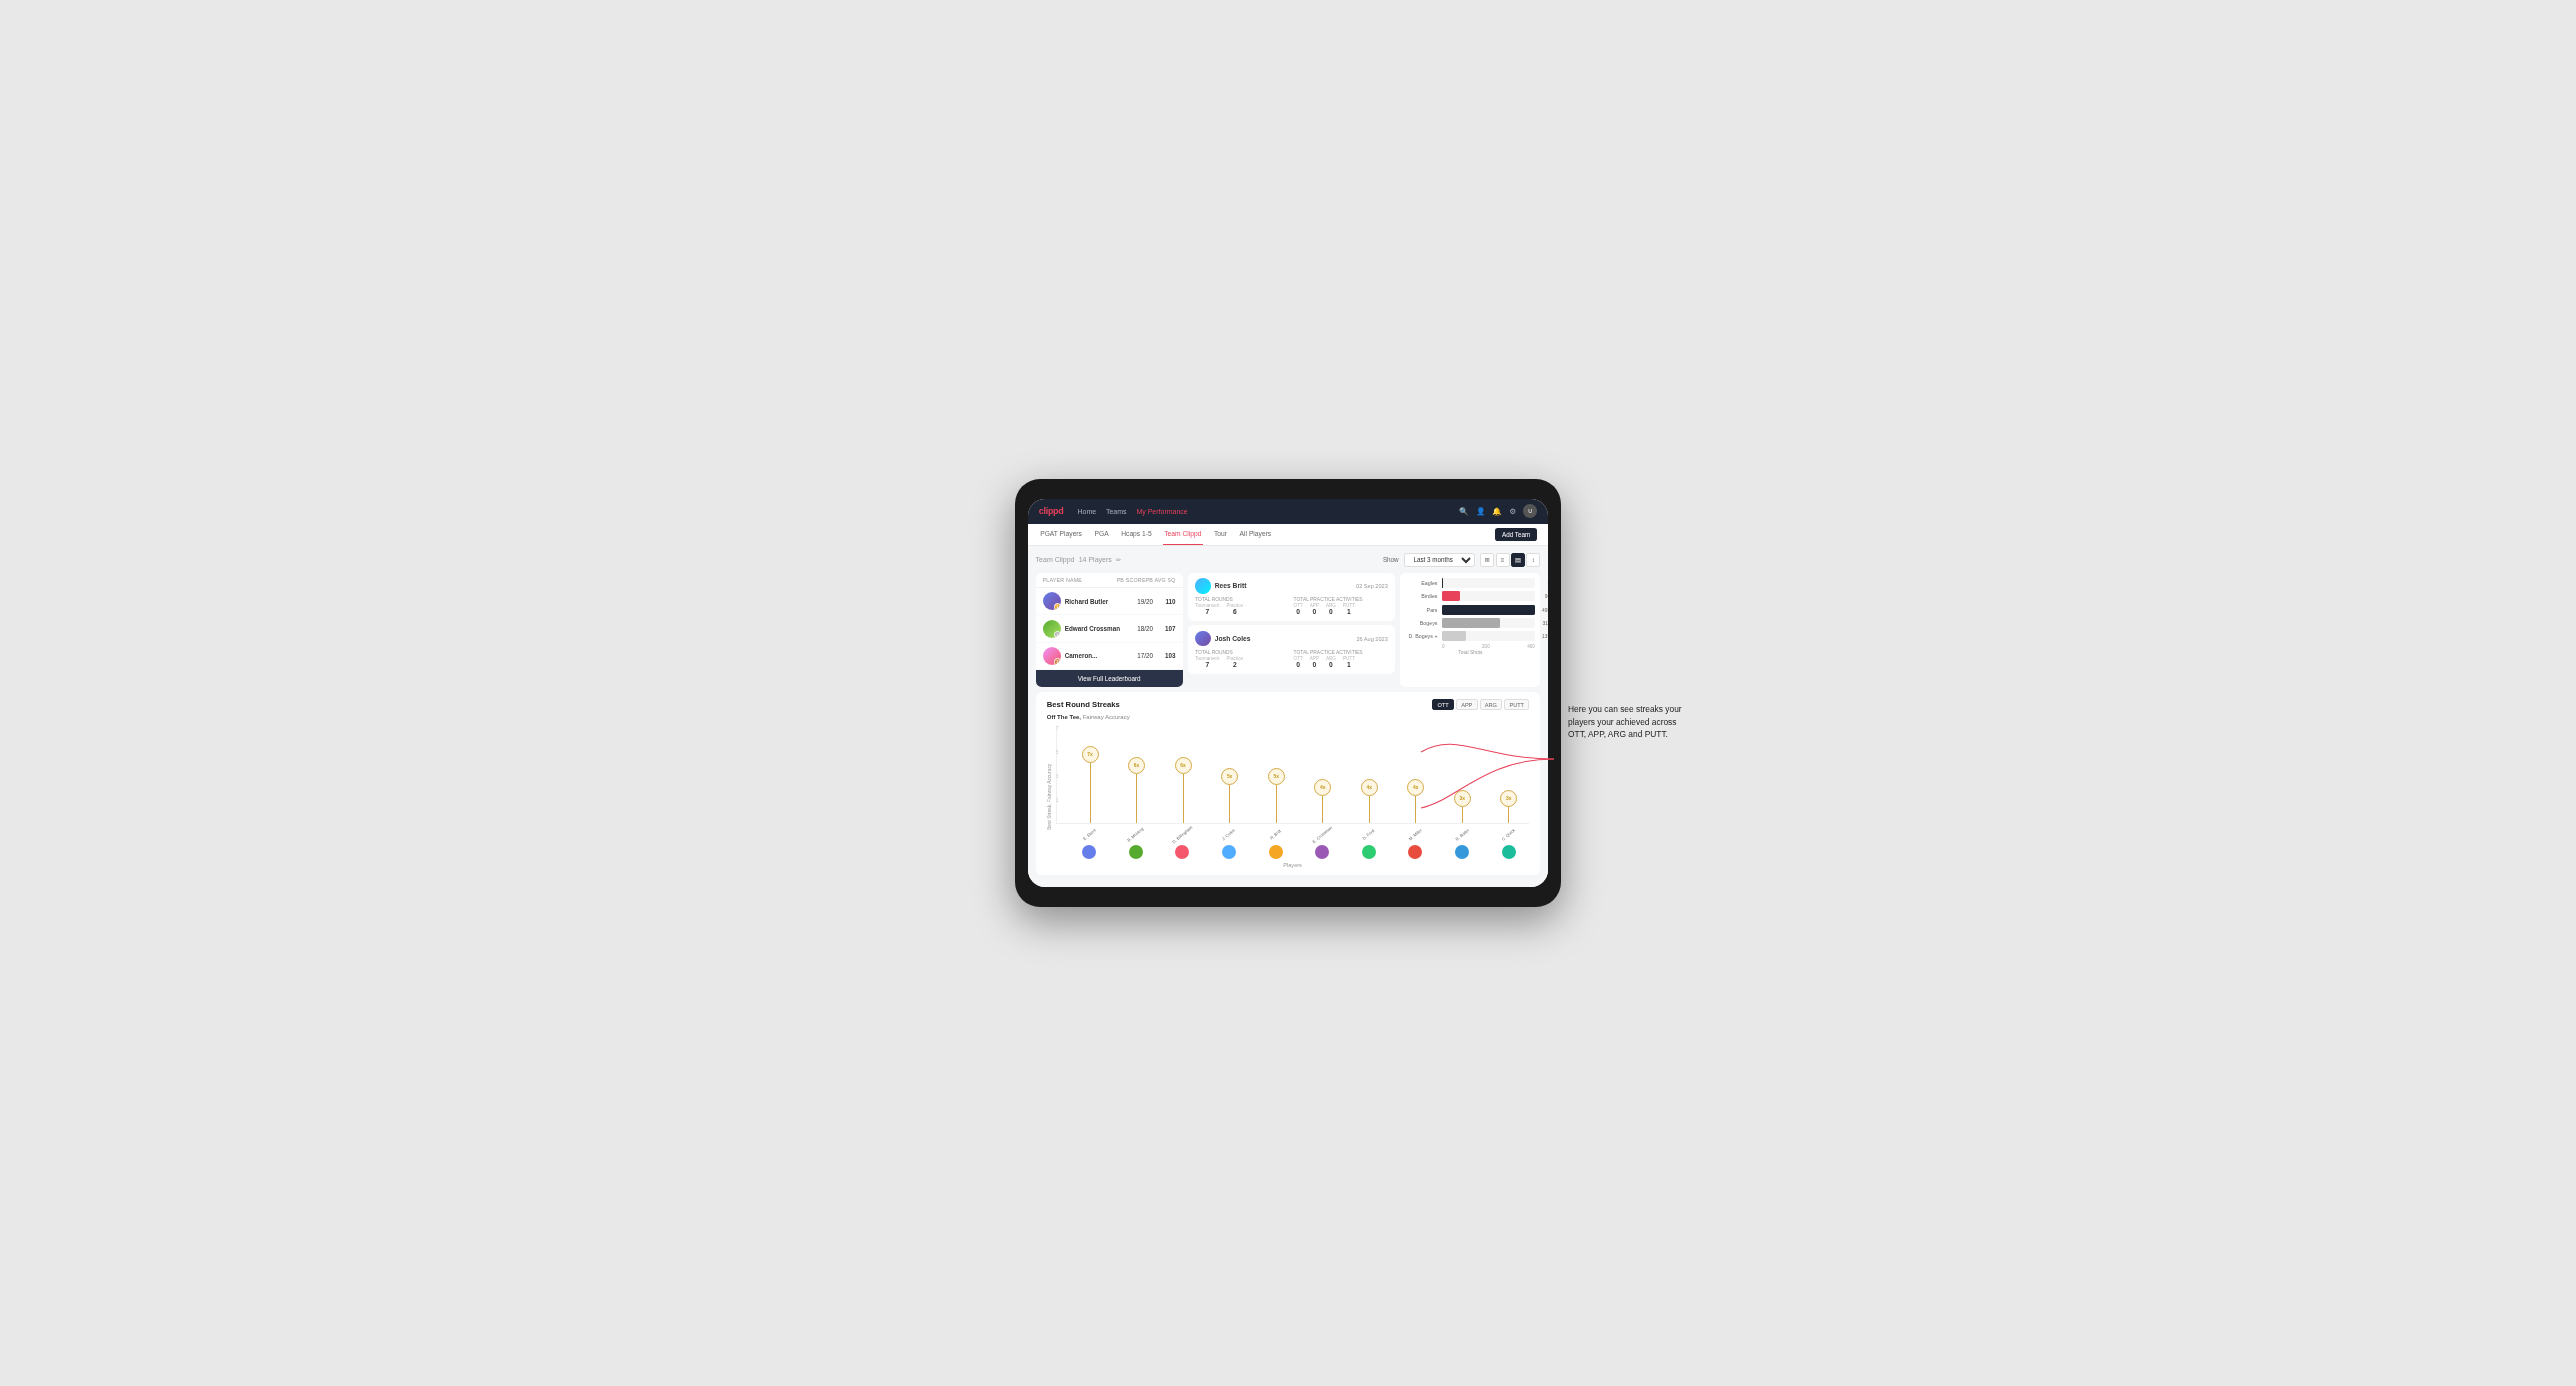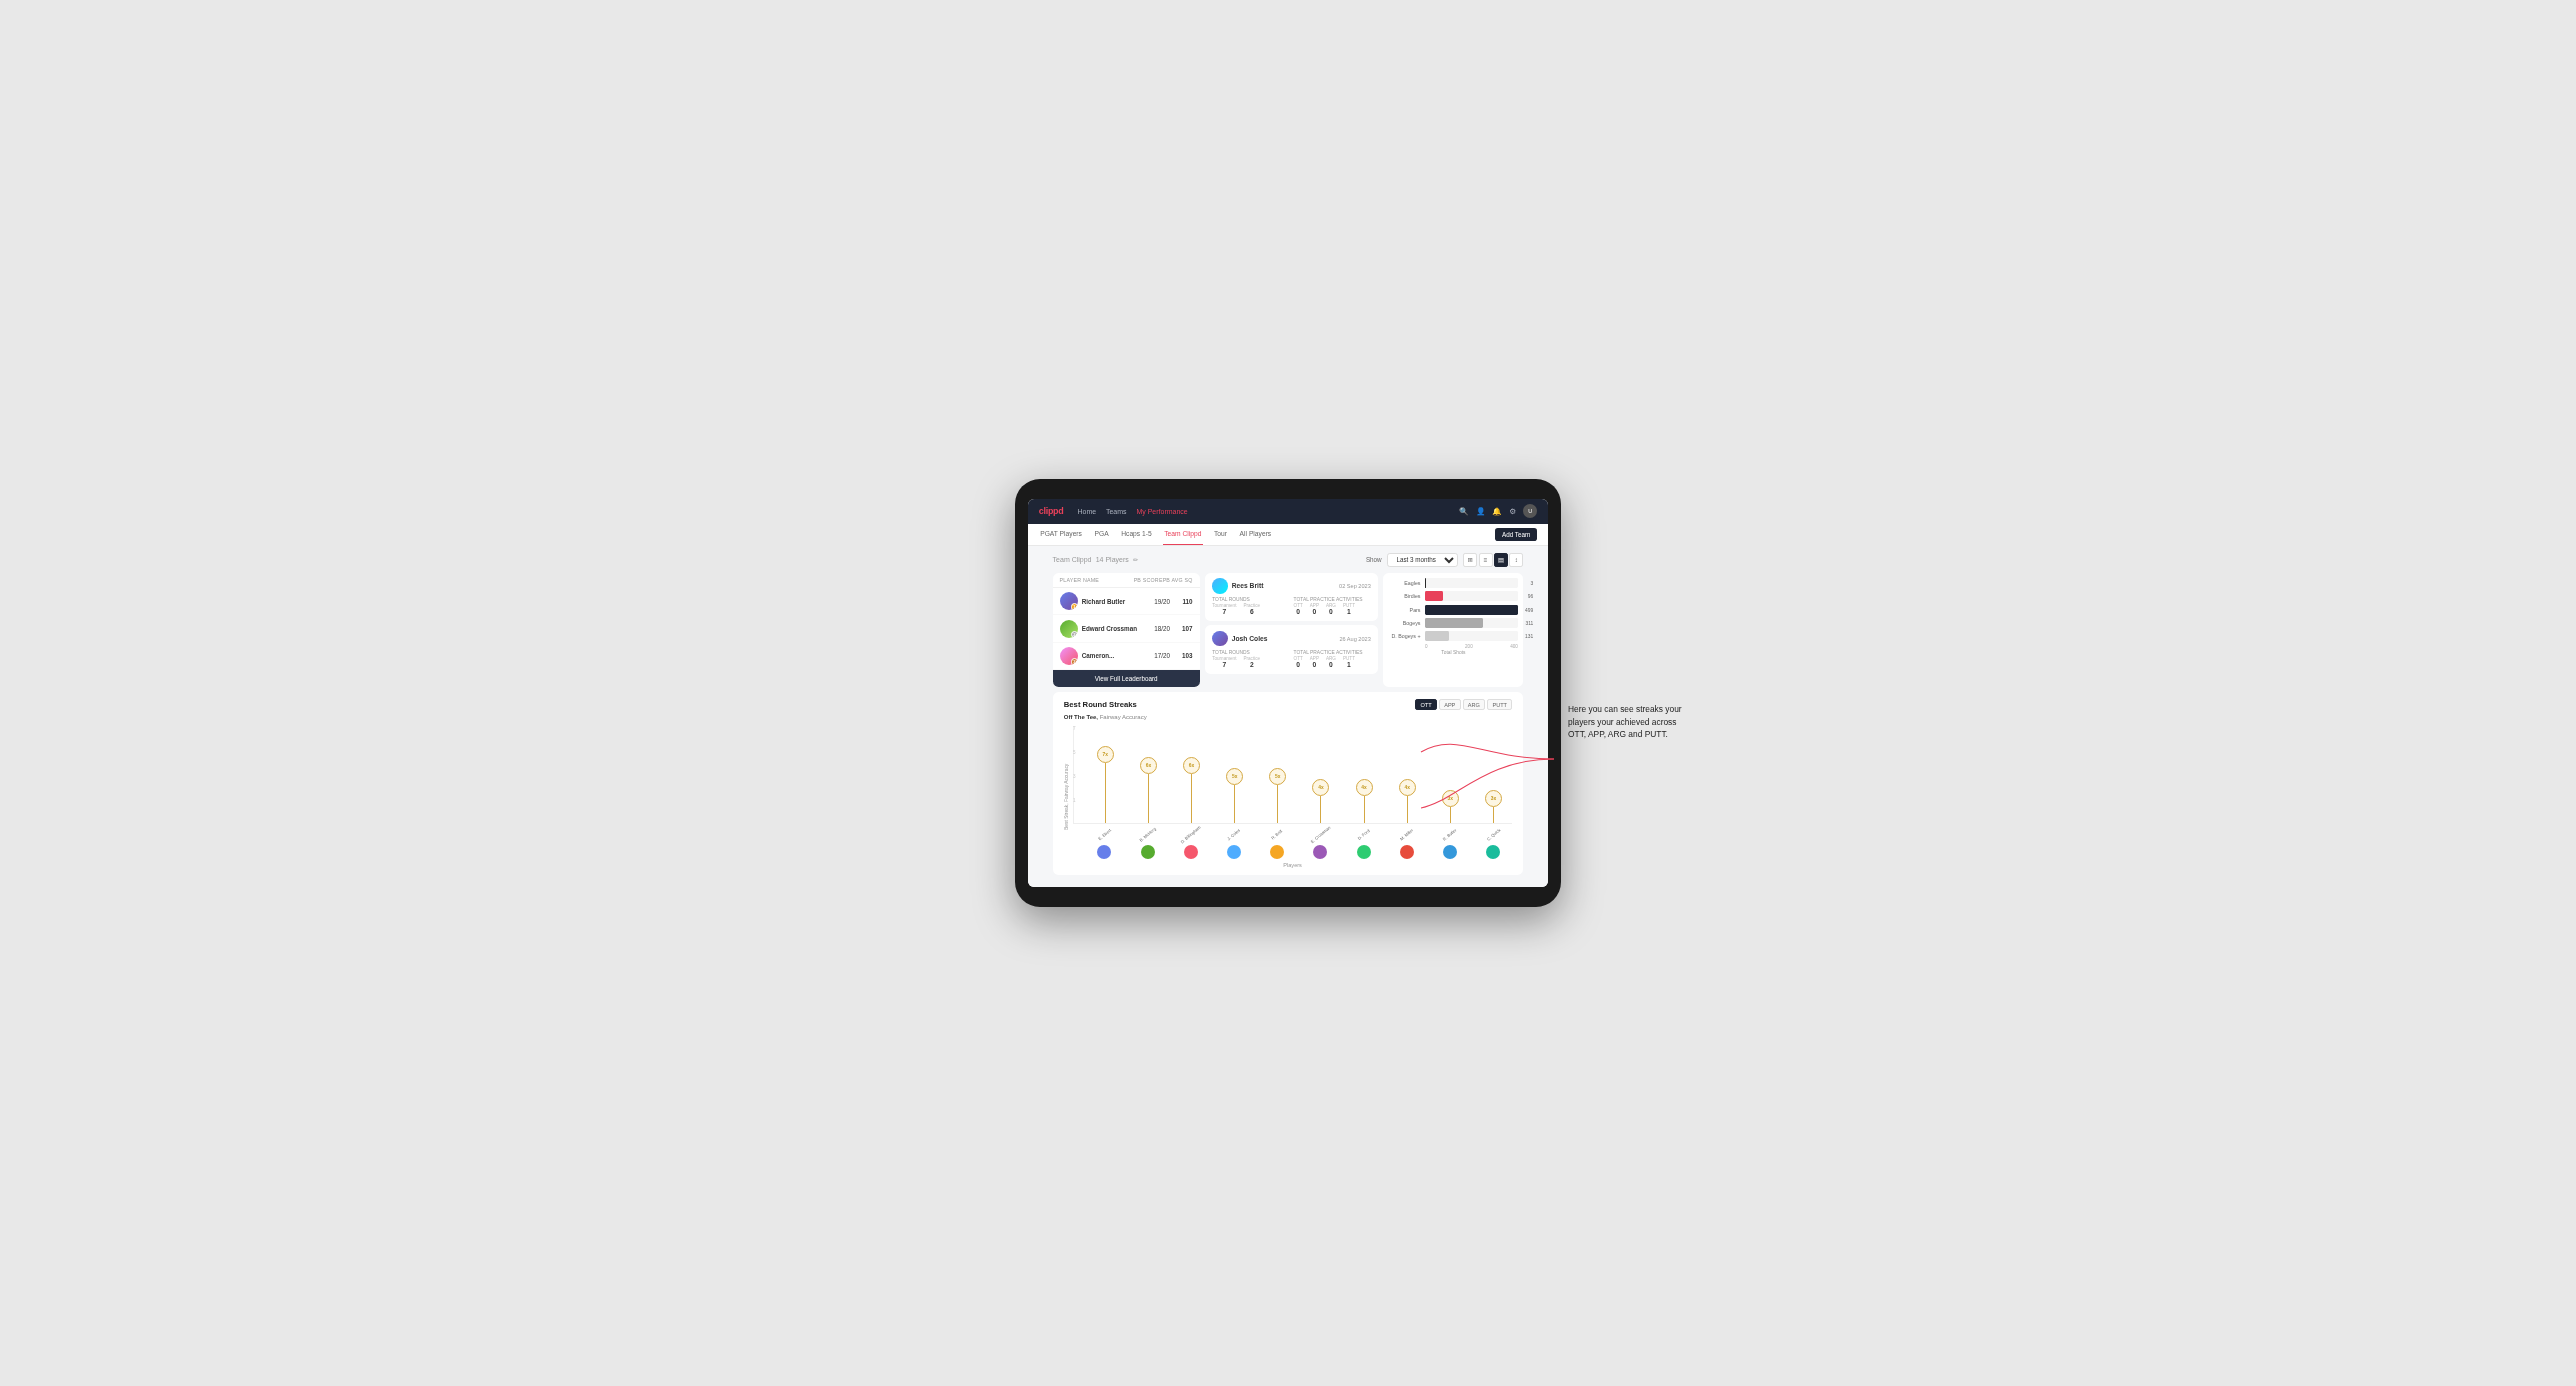--- a/index.html
+++ b/index.html
@@ -14,21 +14,21 @@
     .tablet-frame {
       width: 546px;
       background: #1a1a1a;
       border-radius: 25px;
       padding: 19.6px 12.6px;
       box-shadow: 0 14px 42px rgba(0,0,0,0.4);
       position: relative;
     }
     .tablet-screen {
       background: #fff;
-      border-radius: 6px;
+      border-radius: 17px;
       overflow: hidden;
       position: relative;
     }
     
     .nav-bar {
       background: #1e2535;
       display: flex;
       align-items: center;
       padding: 0 11.2px;
       height: 25px;
@@ -108,21 +108,21 @@
       color: #fff;
       border: none;
       padding: 2.8px 7px;
       border-radius: 2.8px;
       font-size: 6.3px;
       cursor: pointer;
     }
     
     .main-content {
       background: #f5f6f8;
-      padding: 7px 25px;
+      padding: 7px 8px;
     }
     
     .team-header {
       display: flex;
       align-items: center;
       justify-content: space-between;
       margin-bottom: 5.6px;
     }
     .team-title {
       font-size: 7px;

